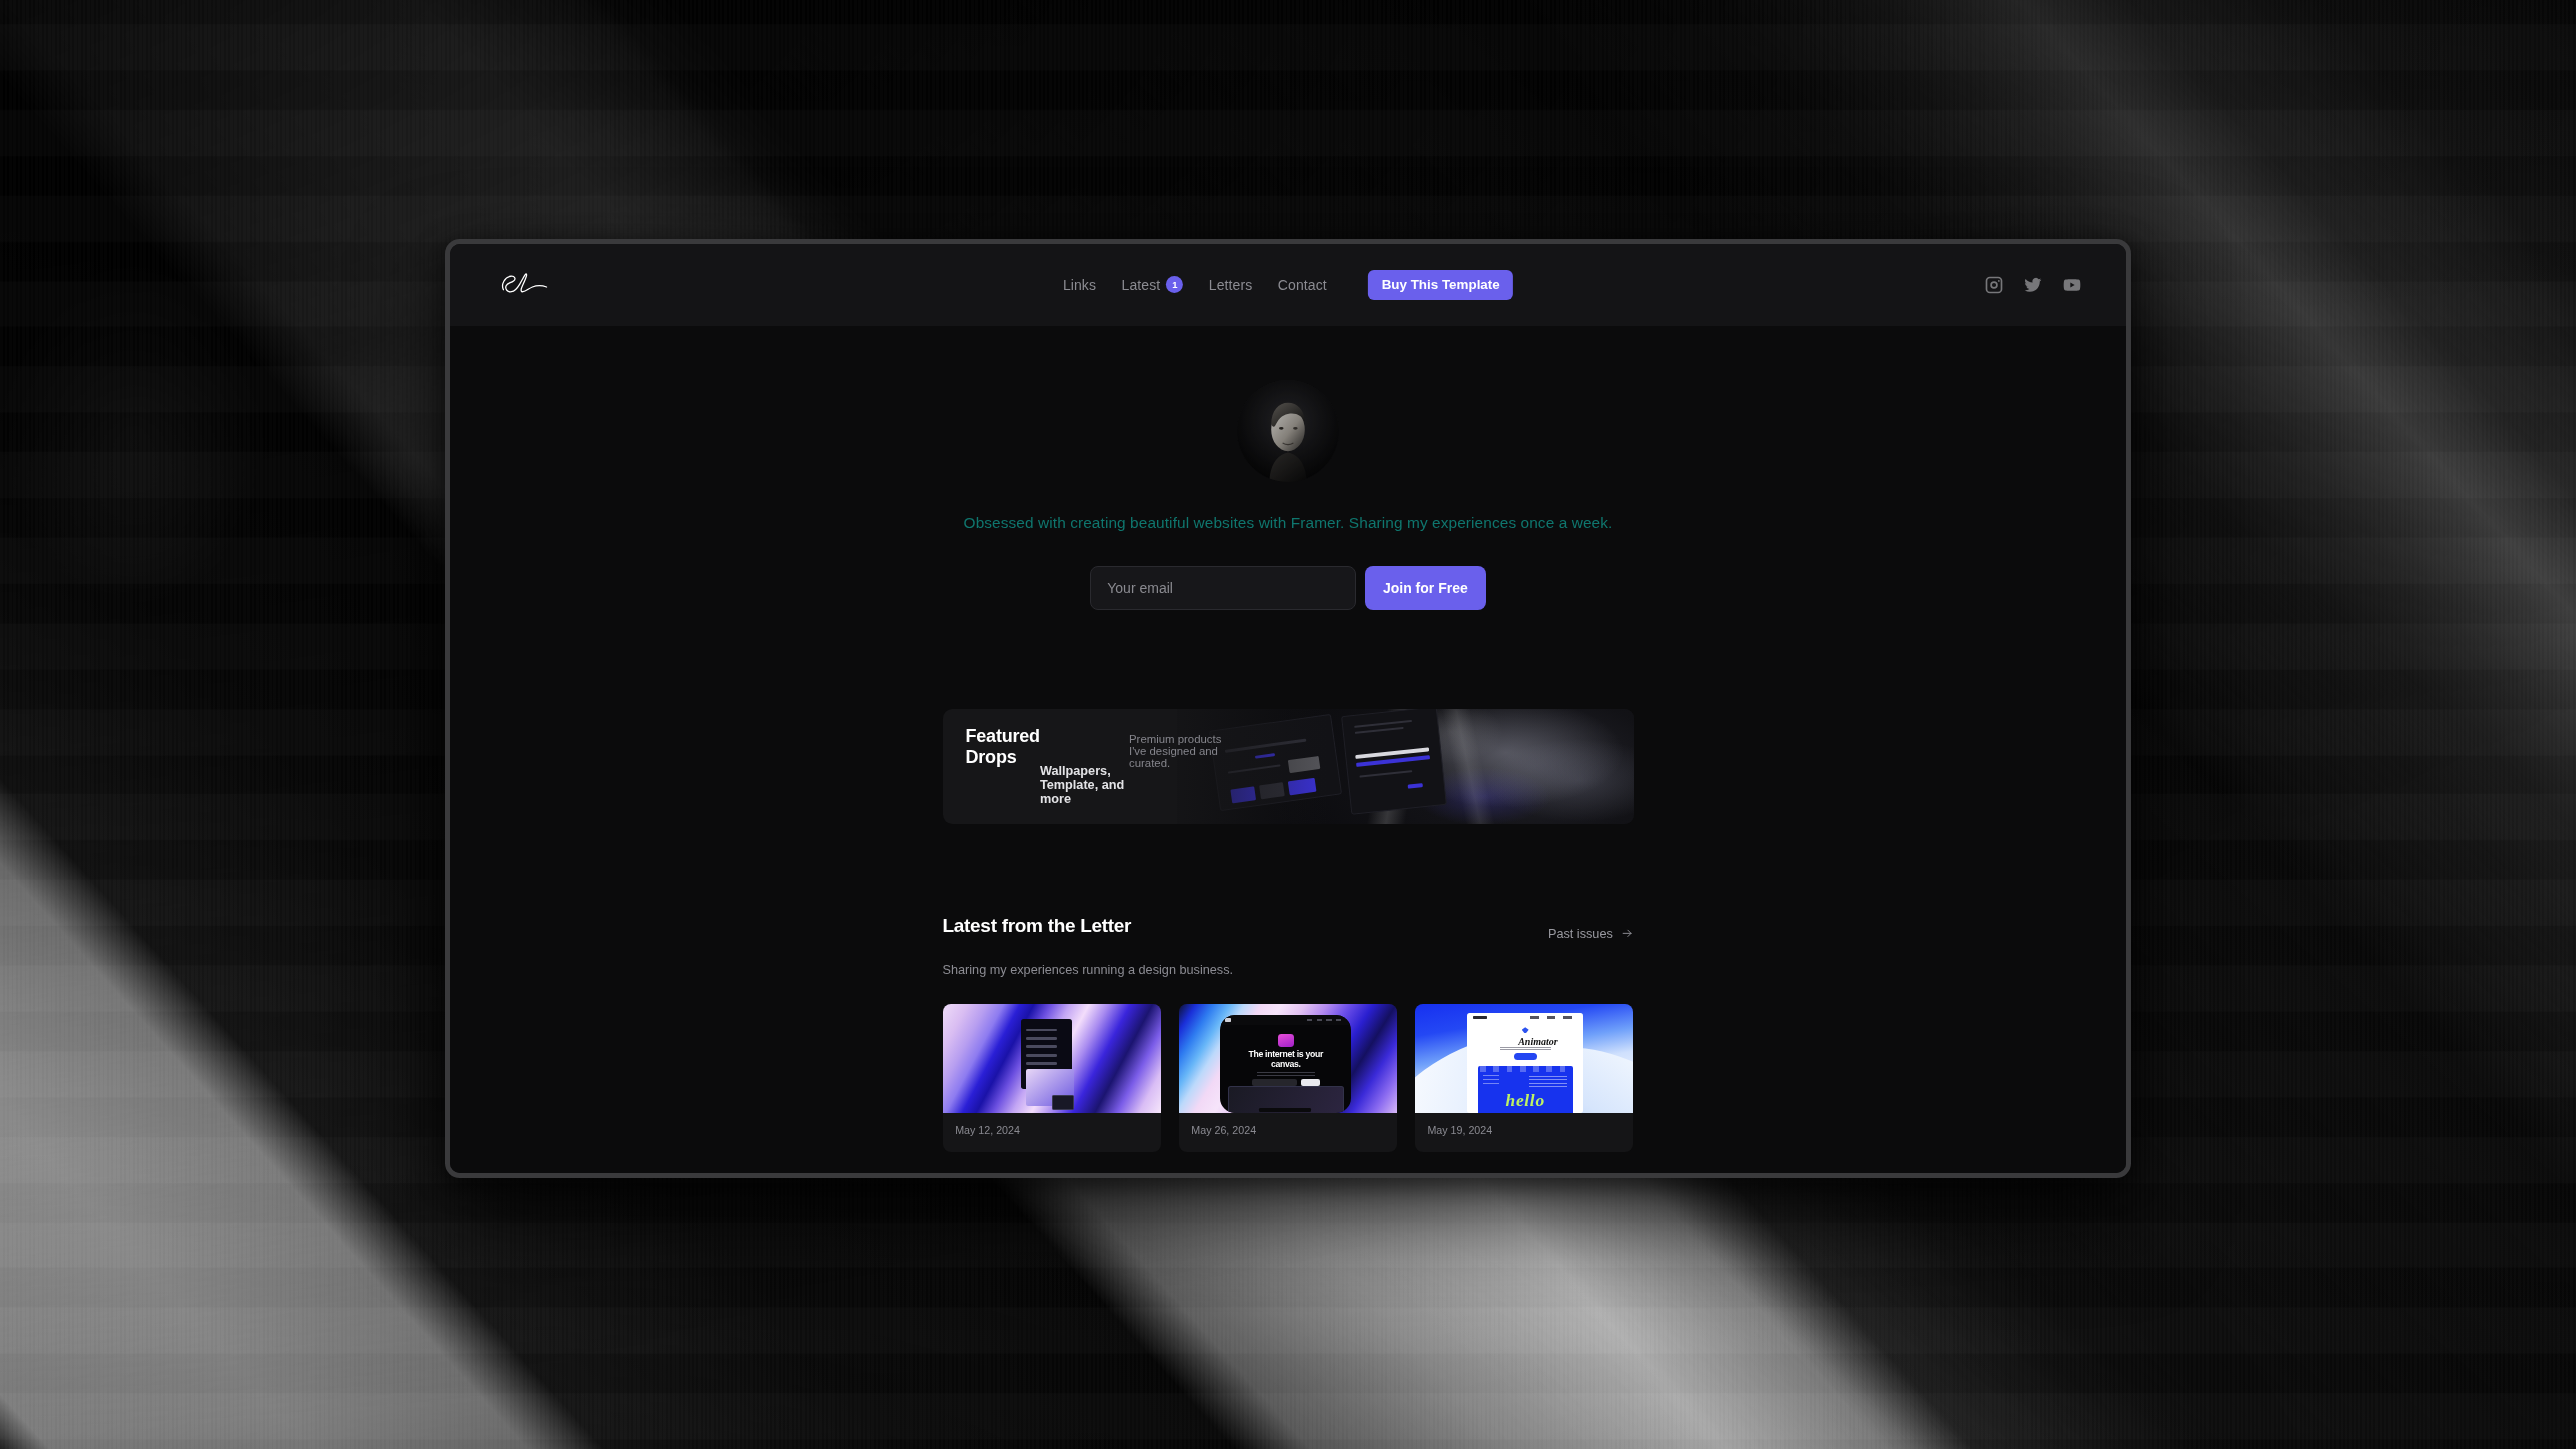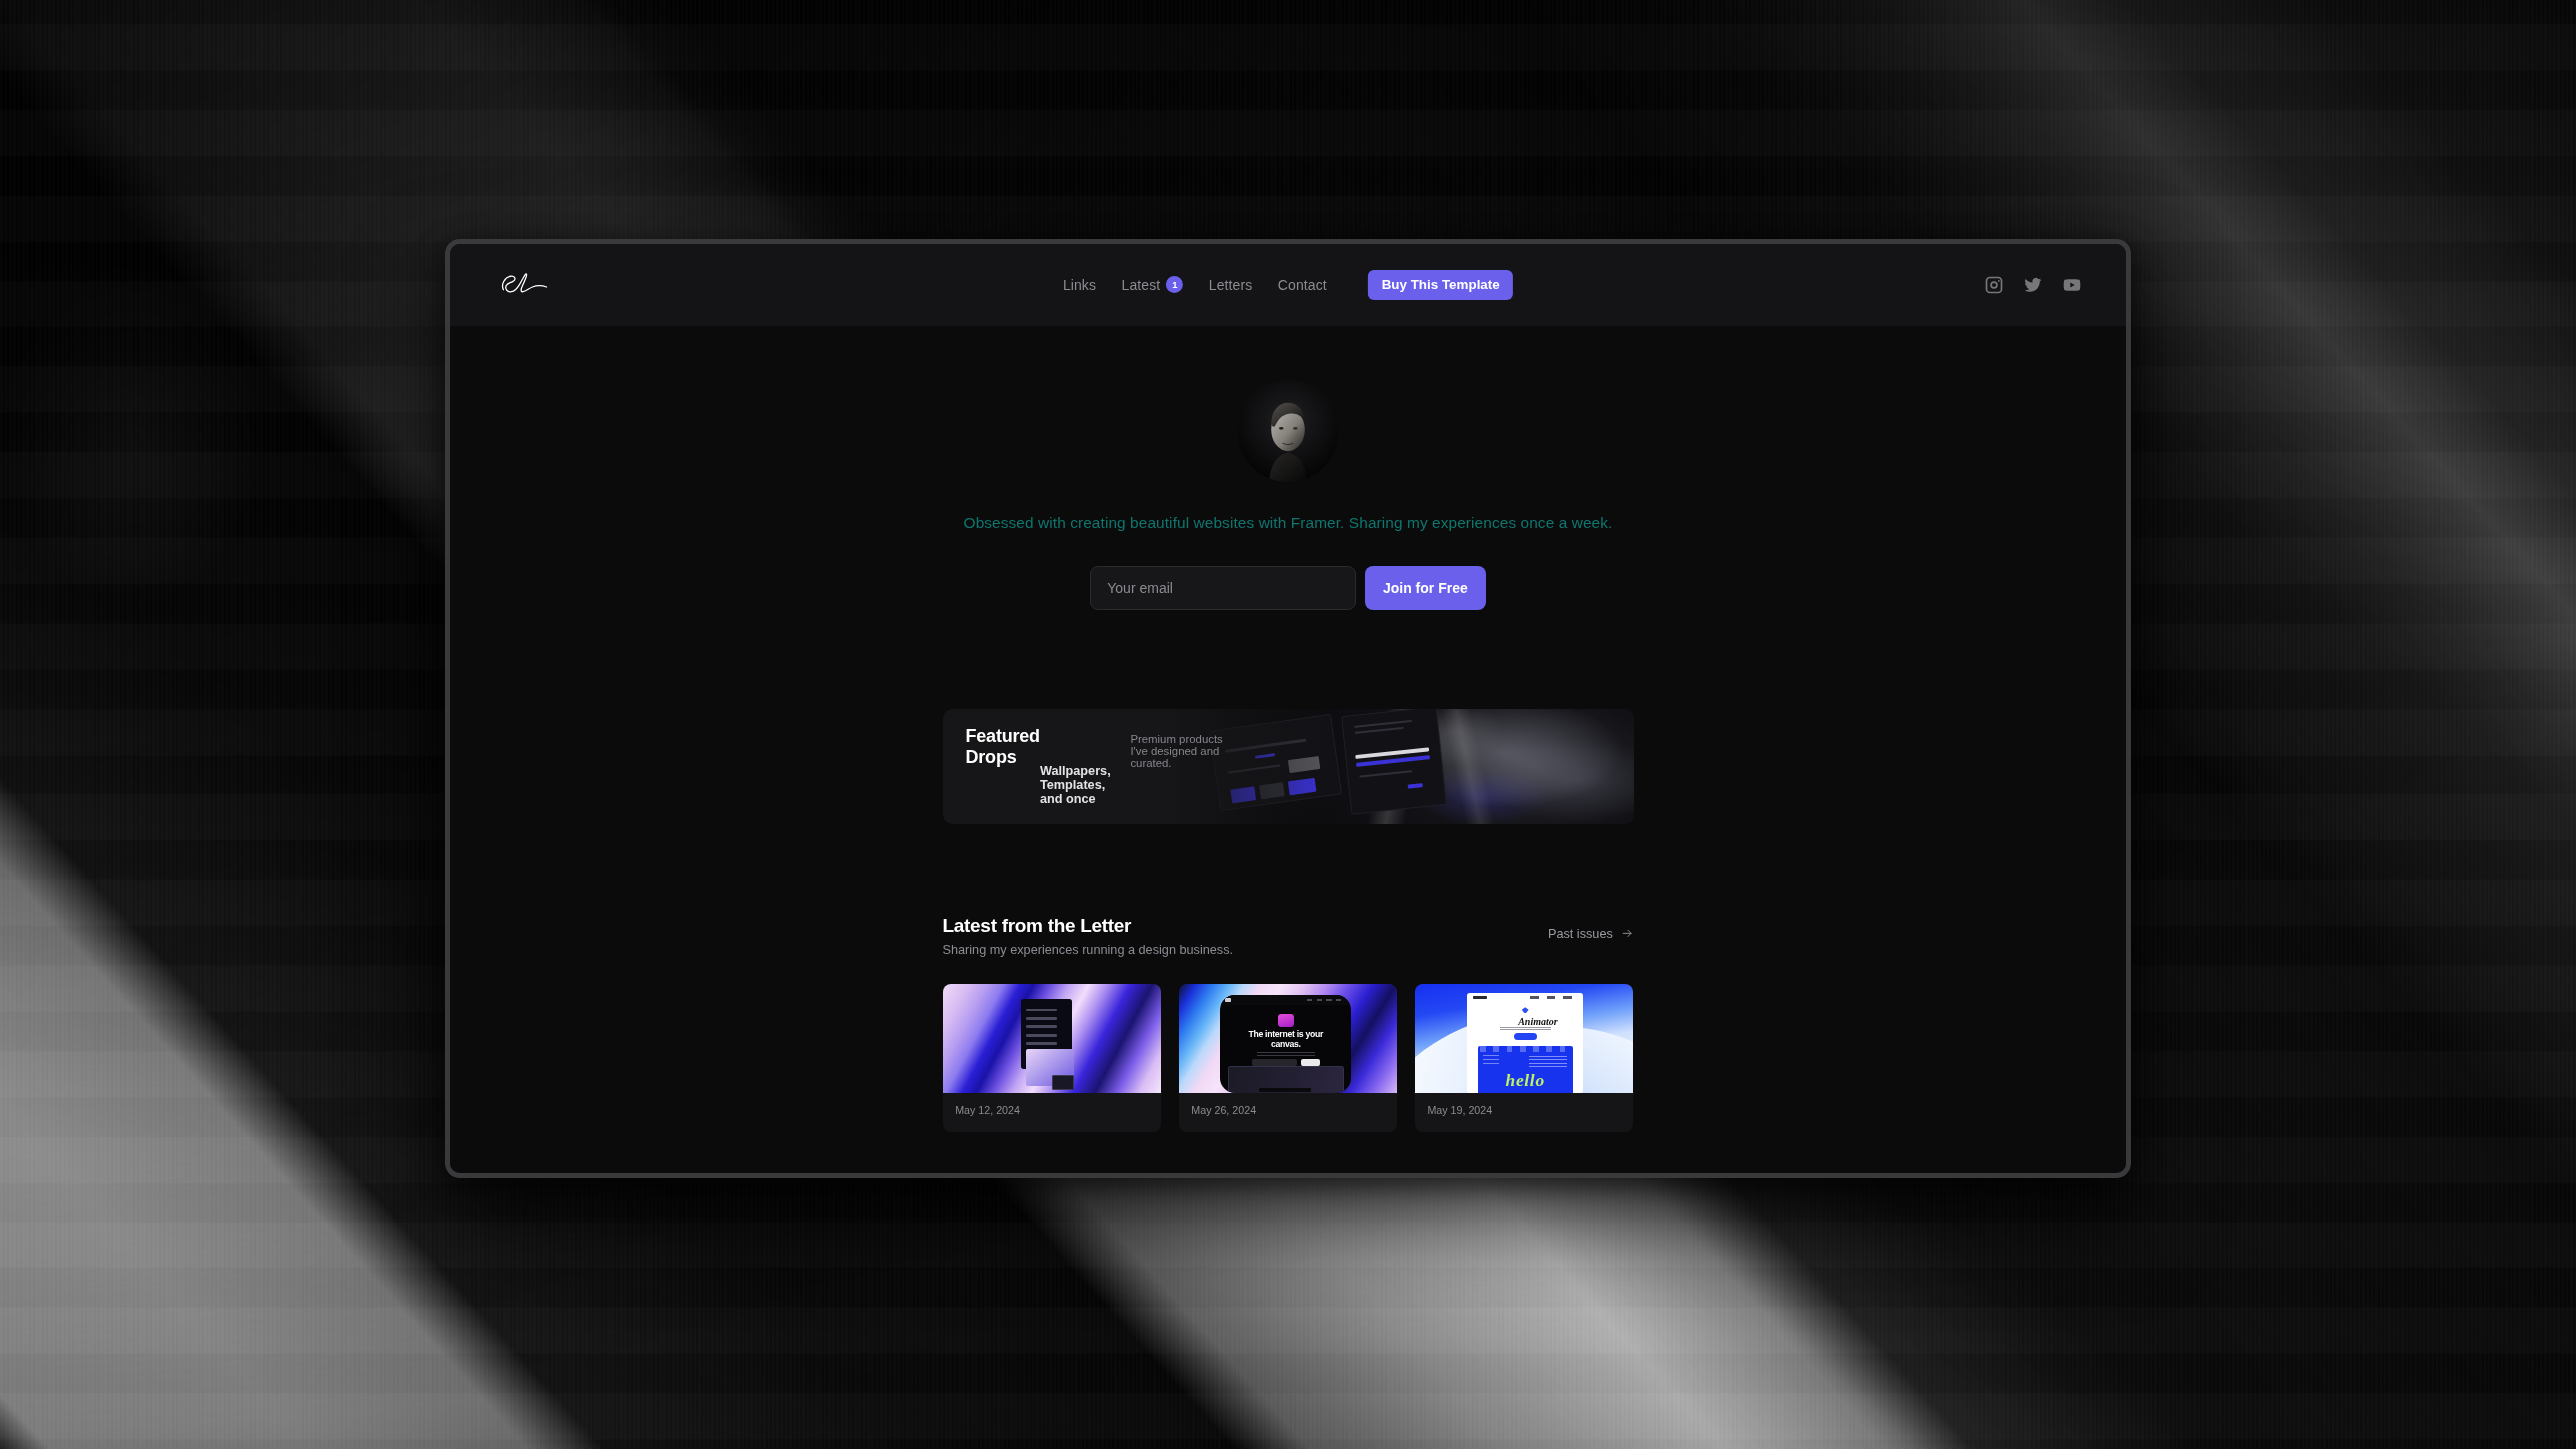--- a/index.html
+++ b/index.html
@@ -289,21 +289,21 @@
   
   .mini { position: absolute; border-radius: 2.7px; background: #121216; border: 0.7px solid #1f1f26; }
   .mini .bar { position: absolute; background: #2f2f38; border-radius: 1.3px; }
   .mini .acc { background: #3b32d6; }
   .mini .wht { background: #d8d8de; }
 
   
   .letter { margin-top: 91px; }
   .letter-head { display: flex; align-items: flex-start; }
   .letter-title { color: #fff; font-size: 19px; font-weight: 700; letter-spacing: -0.3px; }
-  .letter-sub { color: #8c8c93; font-size: 12.7px; margin-top: 6px; }
+  .letter-sub { color: #8c8c93; font-size: 12.7px; margin-top: 26px; }
   .past {
     margin-left: auto;
     color: #9a9aa1;
     font-size: 12.7px;
     display: flex; align-items: center; gap: 8px;
     cursor: pointer;
     padding-top: 12px;
   }
   .past svg { width: 12.7px; height: 12.7px; stroke: #9a9aa1; fill: none; stroke-width: 1.7; }
 
@@ -552,21 +552,21 @@
               <div class="bar" style="left:12%;top:16%;width:52%;height:2.7px;"></div>
               <div class="bar wht" style="left:10%;top:40%;width:78%;height:4.7px;"></div>
               <div class="bar acc" style="left:10%;top:48%;width:78%;height:4.7px;"></div>
               <div class="bar" style="left:12%;top:62%;width:56%;height:2px;"></div>
               <div class="bar acc" style="left:62%;top:76%;width:16%;height:4px;"></div>
             </div>
           </div>
           <div class="drops-fade"></div>
           <div class="drops-text">
             <div class="drops-title">Featured Drops</div>
-            <div class="drops-sub">Wallpapers, Templates, and once</div>
+            <div class="drops-sub">Wallpapers, Template, and more</div>
             <div class="drops-desc">Premium products I've designed and curated.</div>
           </div>
         </section>
 
         <section class="letter">
           <div class="letter-head">
             <div>
               <h2 class="letter-title">Latest from the Letter</h2>
               <p class="letter-sub">Sharing my experiences running a design business.</p>
             </div>

